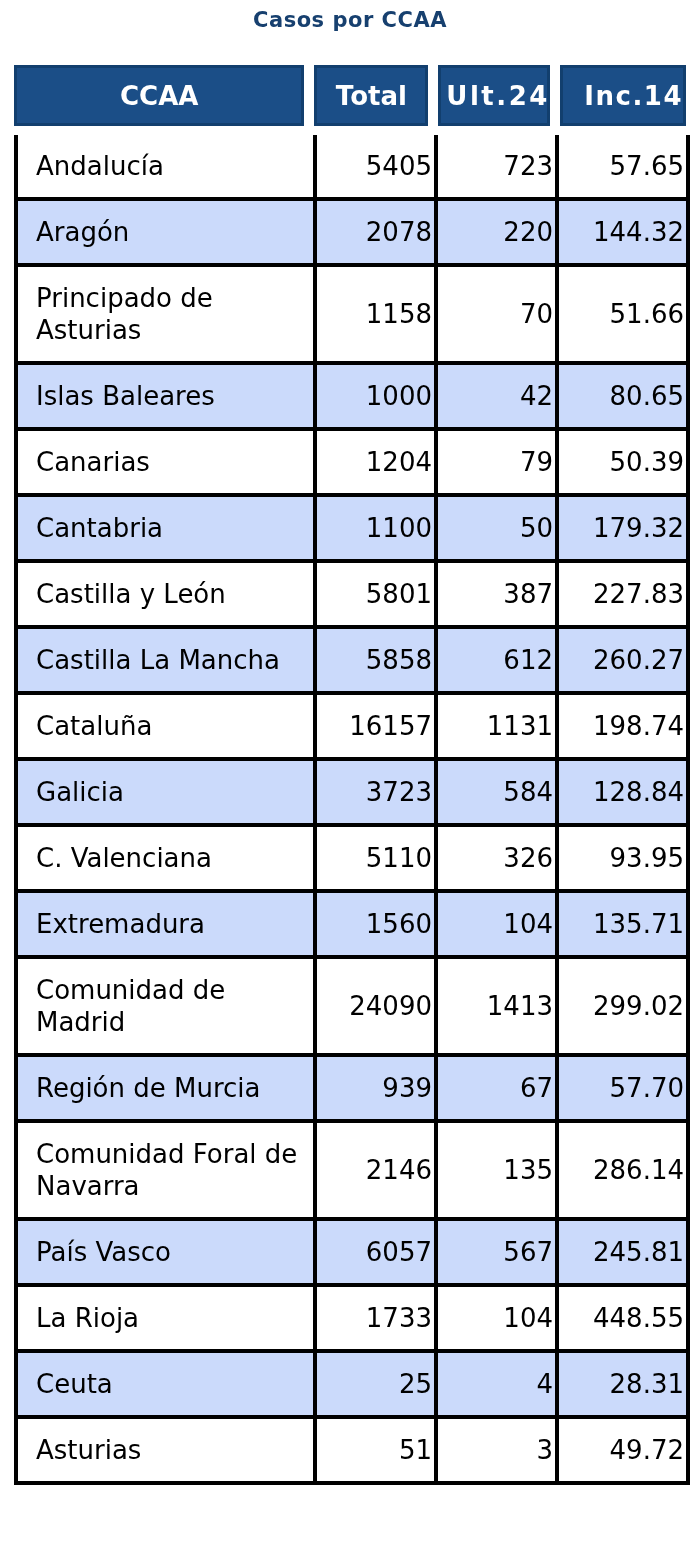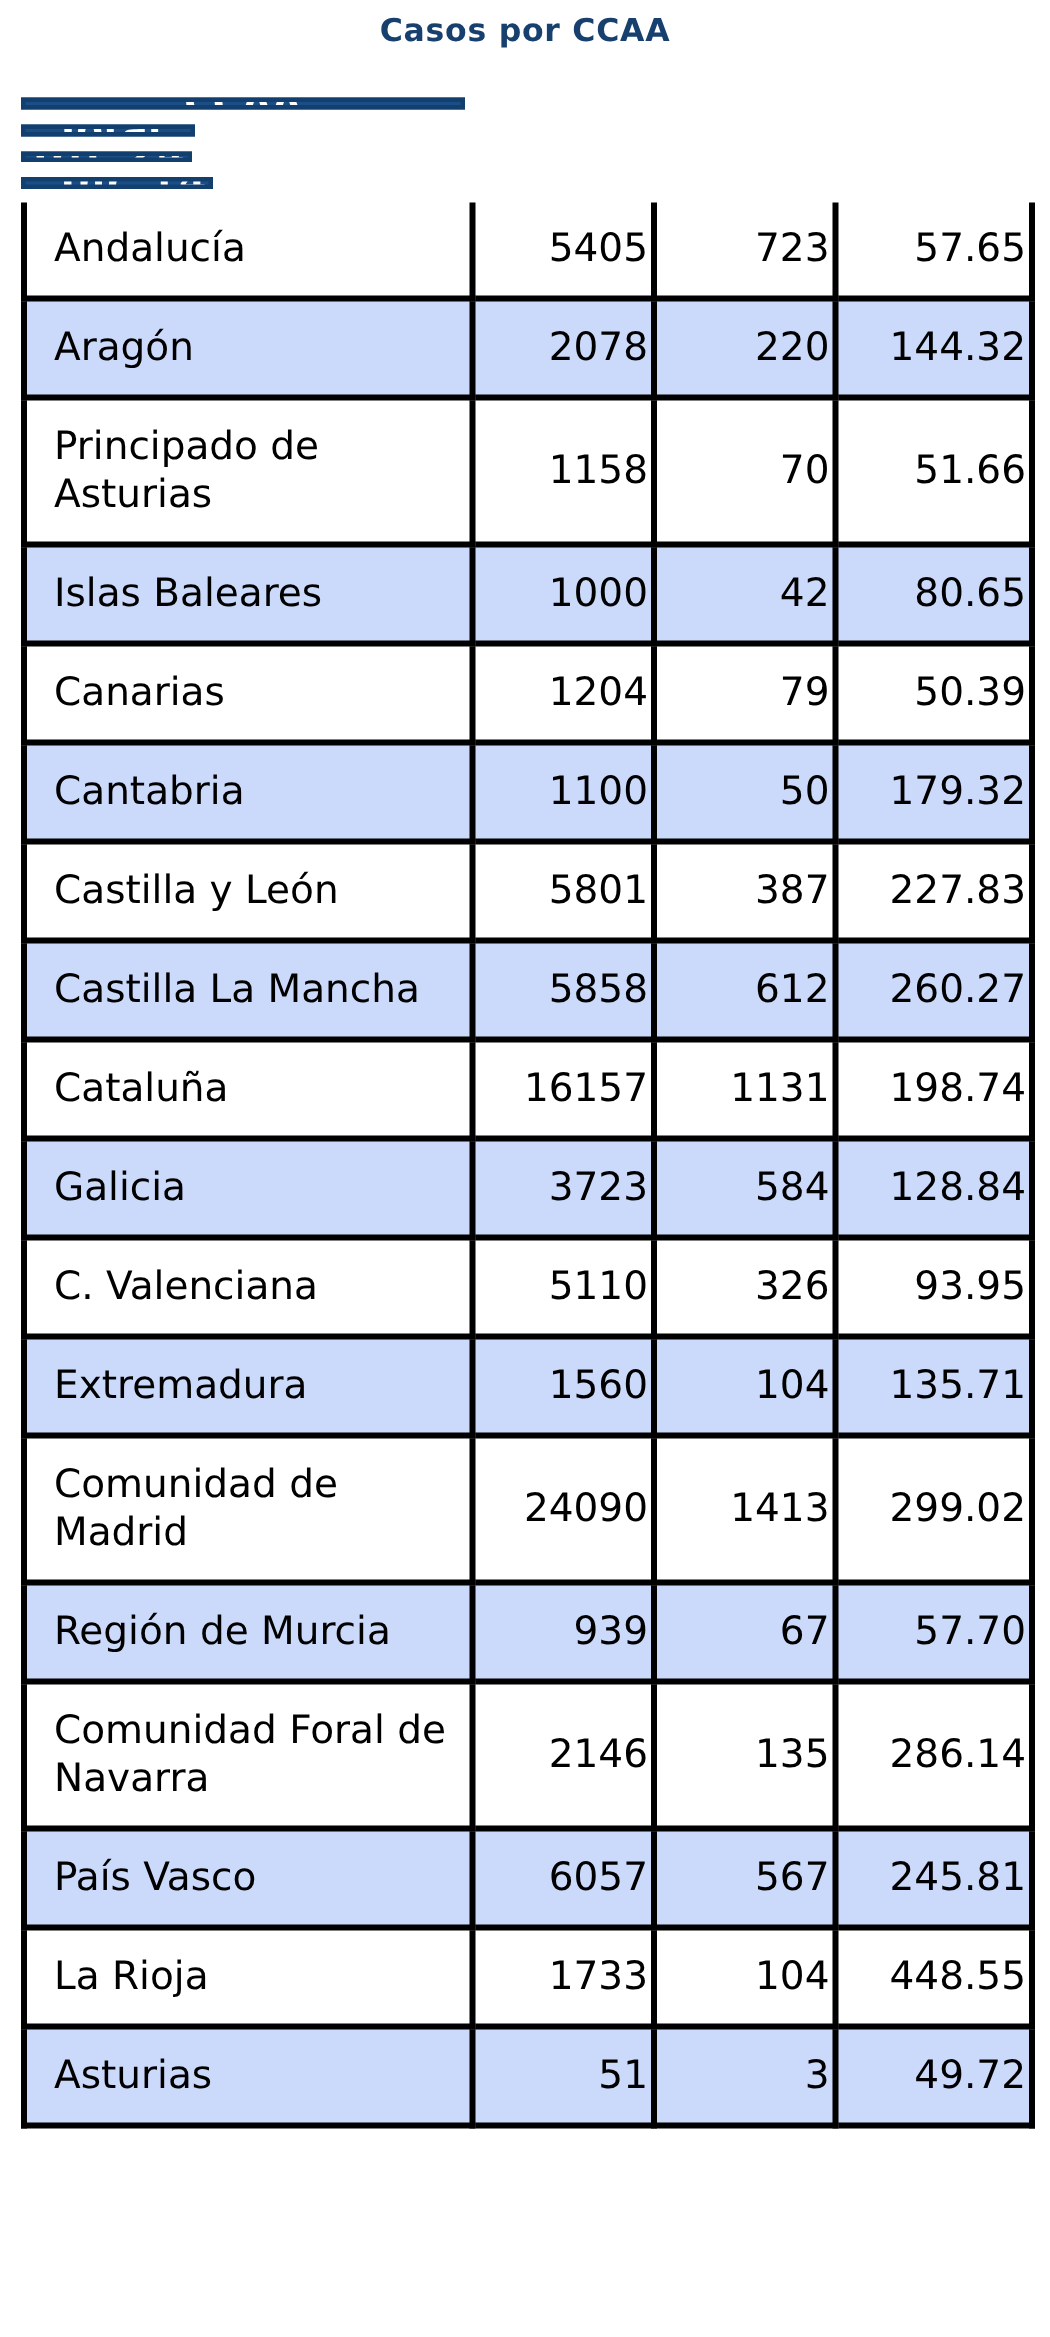--- a/index.html
+++ b/index.html
@@ -17,26 +17,25 @@
   .title {
     padding-top: 8px;
     text-align: center;
     font-size: 21px;
     font-weight: bold;
     color: #17406f;
     letter-spacing: 0.5px;
   }
   .hdr {
     margin: 33px 14px 0 14px;
-    width: 596px;
+    width: 672px;
     display: flex;
     gap: 10px;
     height: 61px;
     box-sizing: border-box;
-    flex-direction: column;
   }
   .hcell {
     background: #1b4e87;
     border: 3px solid #123f6e;
     box-sizing: border-box;
     color: #ffffff;
     font-weight: bold;
     font-size: 26px;
     display: flex;
     align-items: center;
@@ -199,19 +198,25 @@
         <td class="num">567</td>
         <td class="num">245.81</td>
       </tr>
       <tr>
         <td class="name">La Rioja</td>
         <td class="num">1733</td>
         <td class="num">104</td>
         <td class="num">448.55</td>
       </tr>
       <tr>
+        <td class="name">Ceuta</td>
+        <td class="num">25</td>
+        <td class="num">4</td>
+        <td class="num">28.31</td>
+      </tr>
+      <tr>
         <td class="name">Asturias</td>
         <td class="num">51</td>
         <td class="num">3</td>
         <td class="num">49.72</td>
       </tr>
     </tbody>
 </table>
 
 </body></html>

